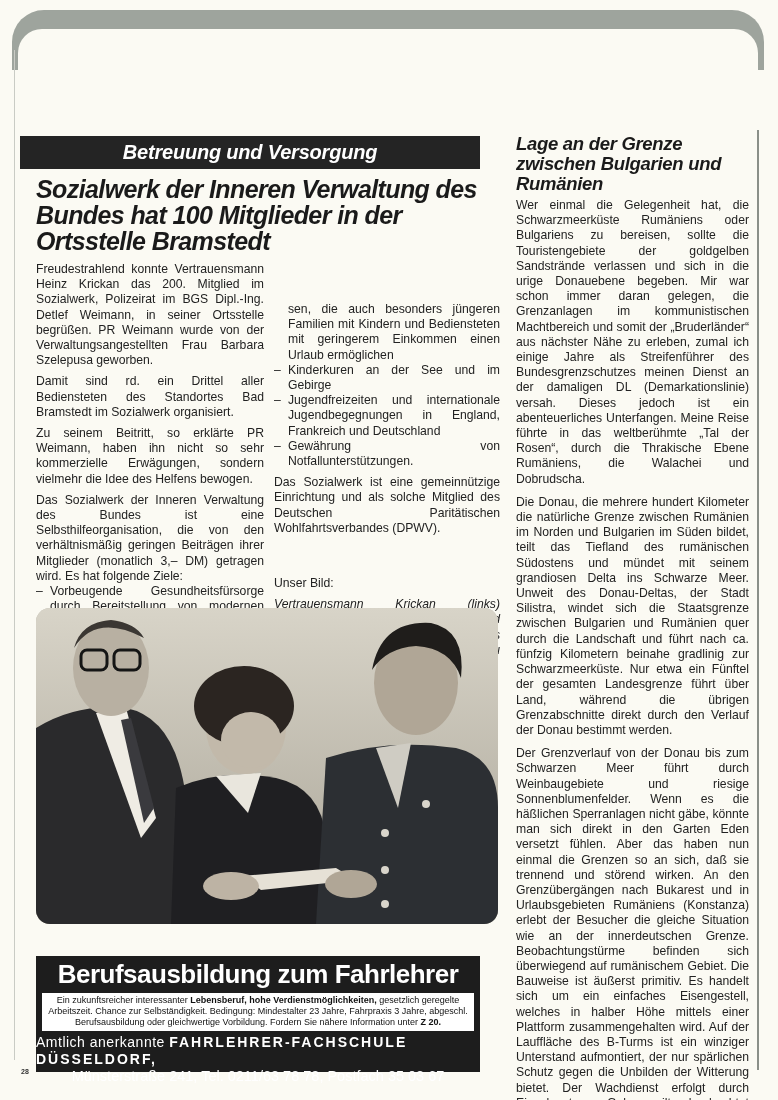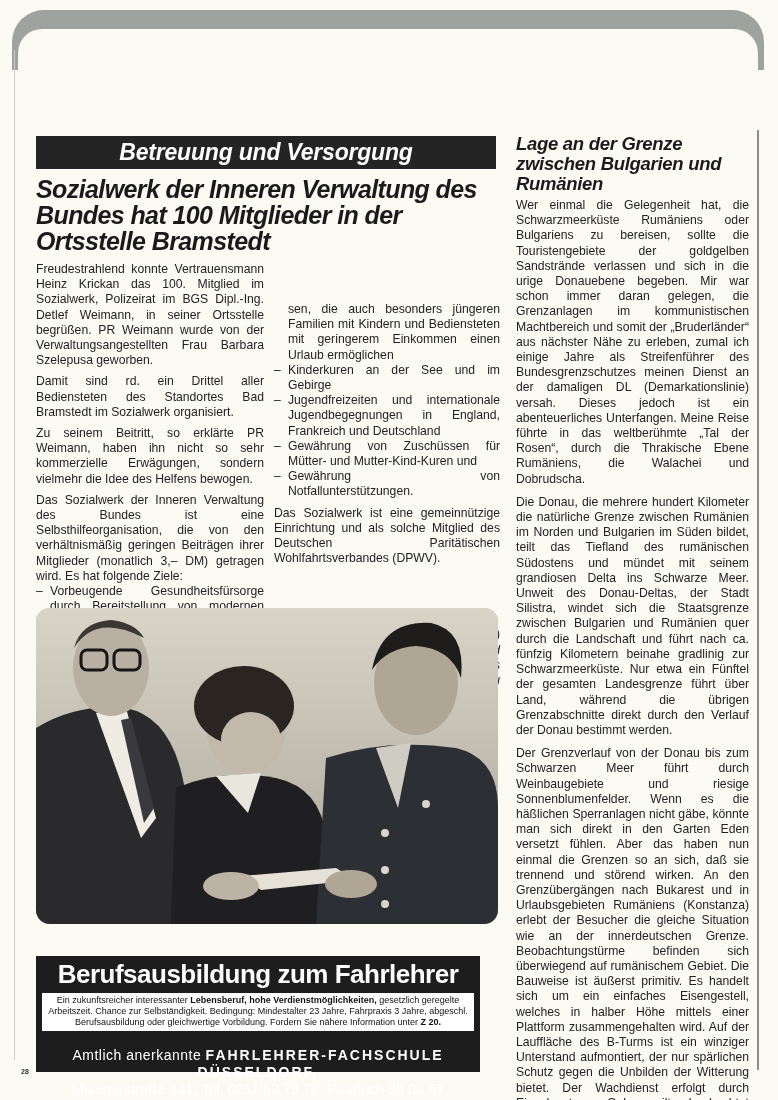--- a/index.html
+++ b/index.html
@@ -12,23 +12,23 @@
   }
   .frame-inner {
     position: absolute; left: 18px; top: 29px; width: 740px; height: 1080px;
     background: #fbfaf3; border-radius: 24px 24px 0 0;
   }
   .frame-left {
     position: absolute; left: 14px; top: 50px; width: 1px; height: 1010px; background: #c9cbc4;
   }
 
   .section-banner {
-    position: absolute; left: 36px; top: 136px; width: 460px; height: 33px;
+    position: absolute; left: 20px; top: 136px; width: 460px; height: 33px;
     background: #242424; color: #fff; text-align: center;
-    font-weight: bold; font-style: italic; font-size: 23px; line-height: 33px;
+    font-weight: bold; font-style: italic; font-size: 20px; line-height: 33px;
     letter-spacing: -0.2px;
   }
   .headline {
     position: absolute; left: 36px; top: 176px; width: 470px;
     font-weight: bold; font-style: italic; font-size: 25px; line-height: 26px;
     letter-spacing: -0.6px; color: #1a1a1a;
   }
 
   .col {
     position: absolute; font-size: 12.2px; line-height: 15.2px; text-align: justify; color: #222;
@@ -55,21 +55,21 @@
     text-align: center; font-weight: bold; font-size: 26px; line-height: 32px; letter-spacing: -0.5px; margin-top: 2px;
     font-family: "Liberation Sans", sans-serif;
   }
   .ad-box {
     margin: 3px 6px 0 6px; background: #ffffff; color: #111; font-size: 9px; line-height: 11px;
     text-align: center; padding: 2px 4px 3px 4px;
     font-family: "Liberation Sans Narrow", "Liberation Sans", sans-serif;
   }
   .ad-box b { font-weight: bold; }
   .ad-school {
-    text-align: center; font-size: 14px; line-height: 17px; margin-top: 16px; letter-spacing: 0.5px;
+    font-size: 14px; line-height: 17px; margin-top: 3px; letter-spacing: 0.5px;
   }
   .ad-school b { letter-spacing: 2px; }
   .ad-address { text-align: center; font-size: 14.5px; line-height: 17px; }
 
   .page-number {
     position: absolute; left: 21px; top: 1068px; font-size: 7px; font-weight: bold; color: #333;
   }
 
   .col-divider {
     position: absolute; left: 757px; top: 130px; width: 2px; height: 940px; background: #8a8f88;
@@ -85,35 +85,34 @@
 
 <div class="frame-top"></div>
 <div class="frame-inner"></div>
 <div class="frame-left"></div>
 <div class="col-divider"></div>
 
 <div class="section-banner">Betreuung und Versorgung</div>
 <h1 class="headline">Sozialwerk der Inneren Verwaltung des Bundes hat 100 Mitglieder in der Ortsstelle Bramstedt</h1>
 
 <div class="col col1">
-  <p>Freudestrahlend konnte Vertrauensmann Heinz Krickan das 100. Mitglied im Sozialwerk, Polizeirat im BGS Dipl.-Ing. Detlef Weimann, in seiner Ortsstelle begrüßen. PR Weimann wurde von der Verwaltungsangestellten Frau Barbara Szelepusa geworben.</p>
+  <p>Freudestrahlend konnte Vertrauensmann Heinz Krickan das 200. Mitglied im Sozialwerk, Polizeirat im BGS Dipl.-Ing. Detlef Weimann, in seiner Ortsstelle begrüßen. PR Weimann wurde von der Verwaltungsangestellten Frau Barbara Szelepusa geworben.</p>
   <p>Damit sind rd. ein Drittel aller Bediensteten des Standortes Bad Bramstedt im Sozialwerk organisiert.</p>
   <p>Zu seinem Beitritt, so erklärte PR Weimann, haben ihn nicht so sehr kommerzielle Erwägungen, sondern vielmehr die Idee des Helfens bewogen.</p>
   <p style="margin-bottom:0">Das Sozialwerk der Inneren Verwaltung des Bundes ist eine Selbsthilfeorganisation, die von den verhältnismäßig geringen Beiträgen ihrer Mitglieder (monatlich 3,– DM) getragen wird. Es hat folgende Ziele:</p>
   <ul>
     <li>Vorbeugende Gesundheitsfürsorge durch Bereitstellung von modernen Ferienunterkünften in eigenen Häusern und Wohnwagenferiendörfern zu Prei-</li>
   </ul>
 </div>
 
 <div class="col col2">
   <div class="cont">sen, die auch besonders jüngeren Familien mit Kindern und Bediensteten mit geringerem Einkommen einen Urlaub ermöglichen</div>
   <ul>
     <li>Kinderkuren an der See und im Gebirge</li>
     <li>Jugendfreizeiten und internationale Jugendbegegnungen in England, Frankreich und Deutschland</li>
-    <li>Gewährung von Zuschüssen für Mütter- und Mutter-Kind-Kuren und</li>
     <li>Gewährung von Notfallunterstützungen.</li>
   </ul>
   <p style="margin-top:6px">Das Sozialwerk ist eine gemeinnützige Einrichtung und als solche Mitglied des Deutschen Paritätischen Wohlfahrtsverbandes (DPWV).</p>
   <p class="caption-label">Unser Bild:</p>
   <p class="caption-text">Vertrauensmann Krickan (links) überreicht dem neugeworbenen Mitglied PR Dipl.-Ing. Weimann die Zeitschrift des Sozialwerkes. In der Mitte Frau Szelepusa als Werberin</p>
 </div>
 
 <div class="photo">
   <svg width="462" height="316" viewBox="0 0 462 316">
     <defs>

